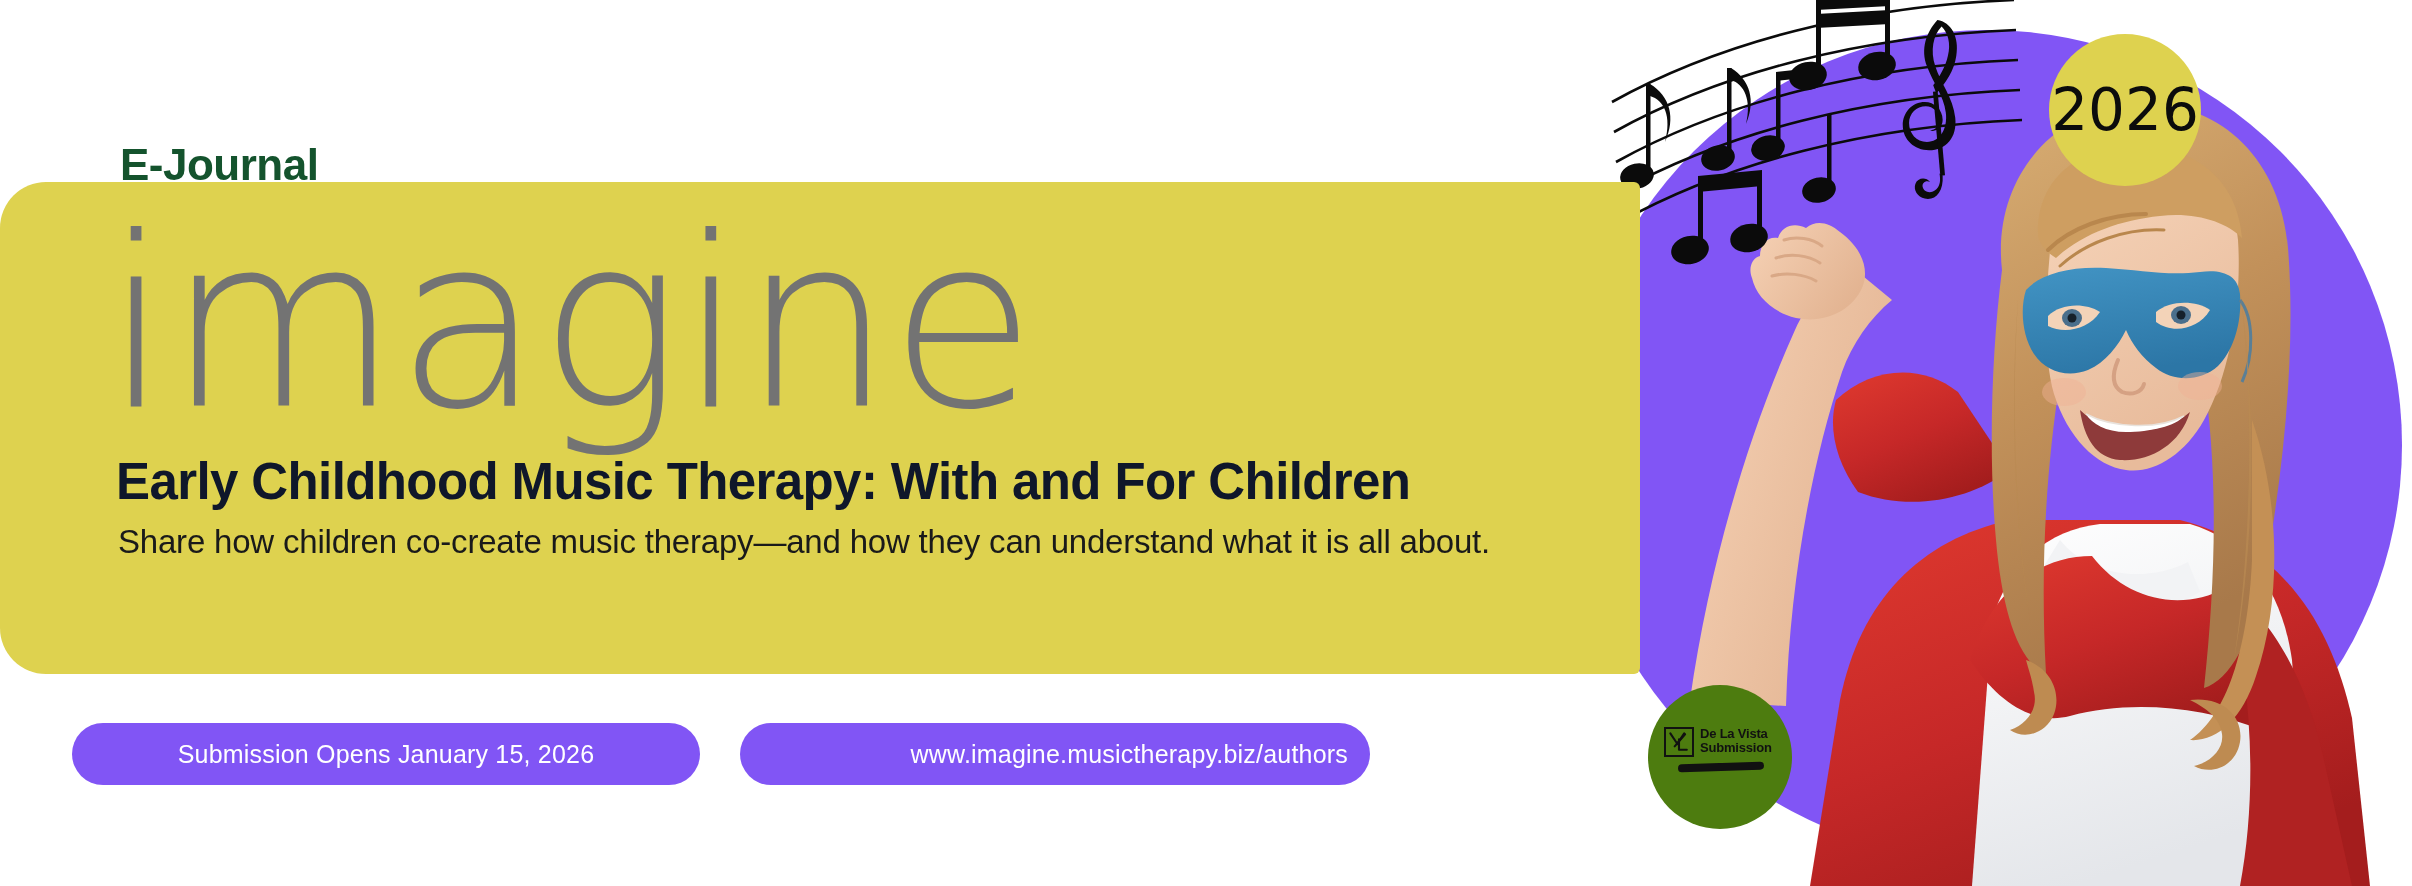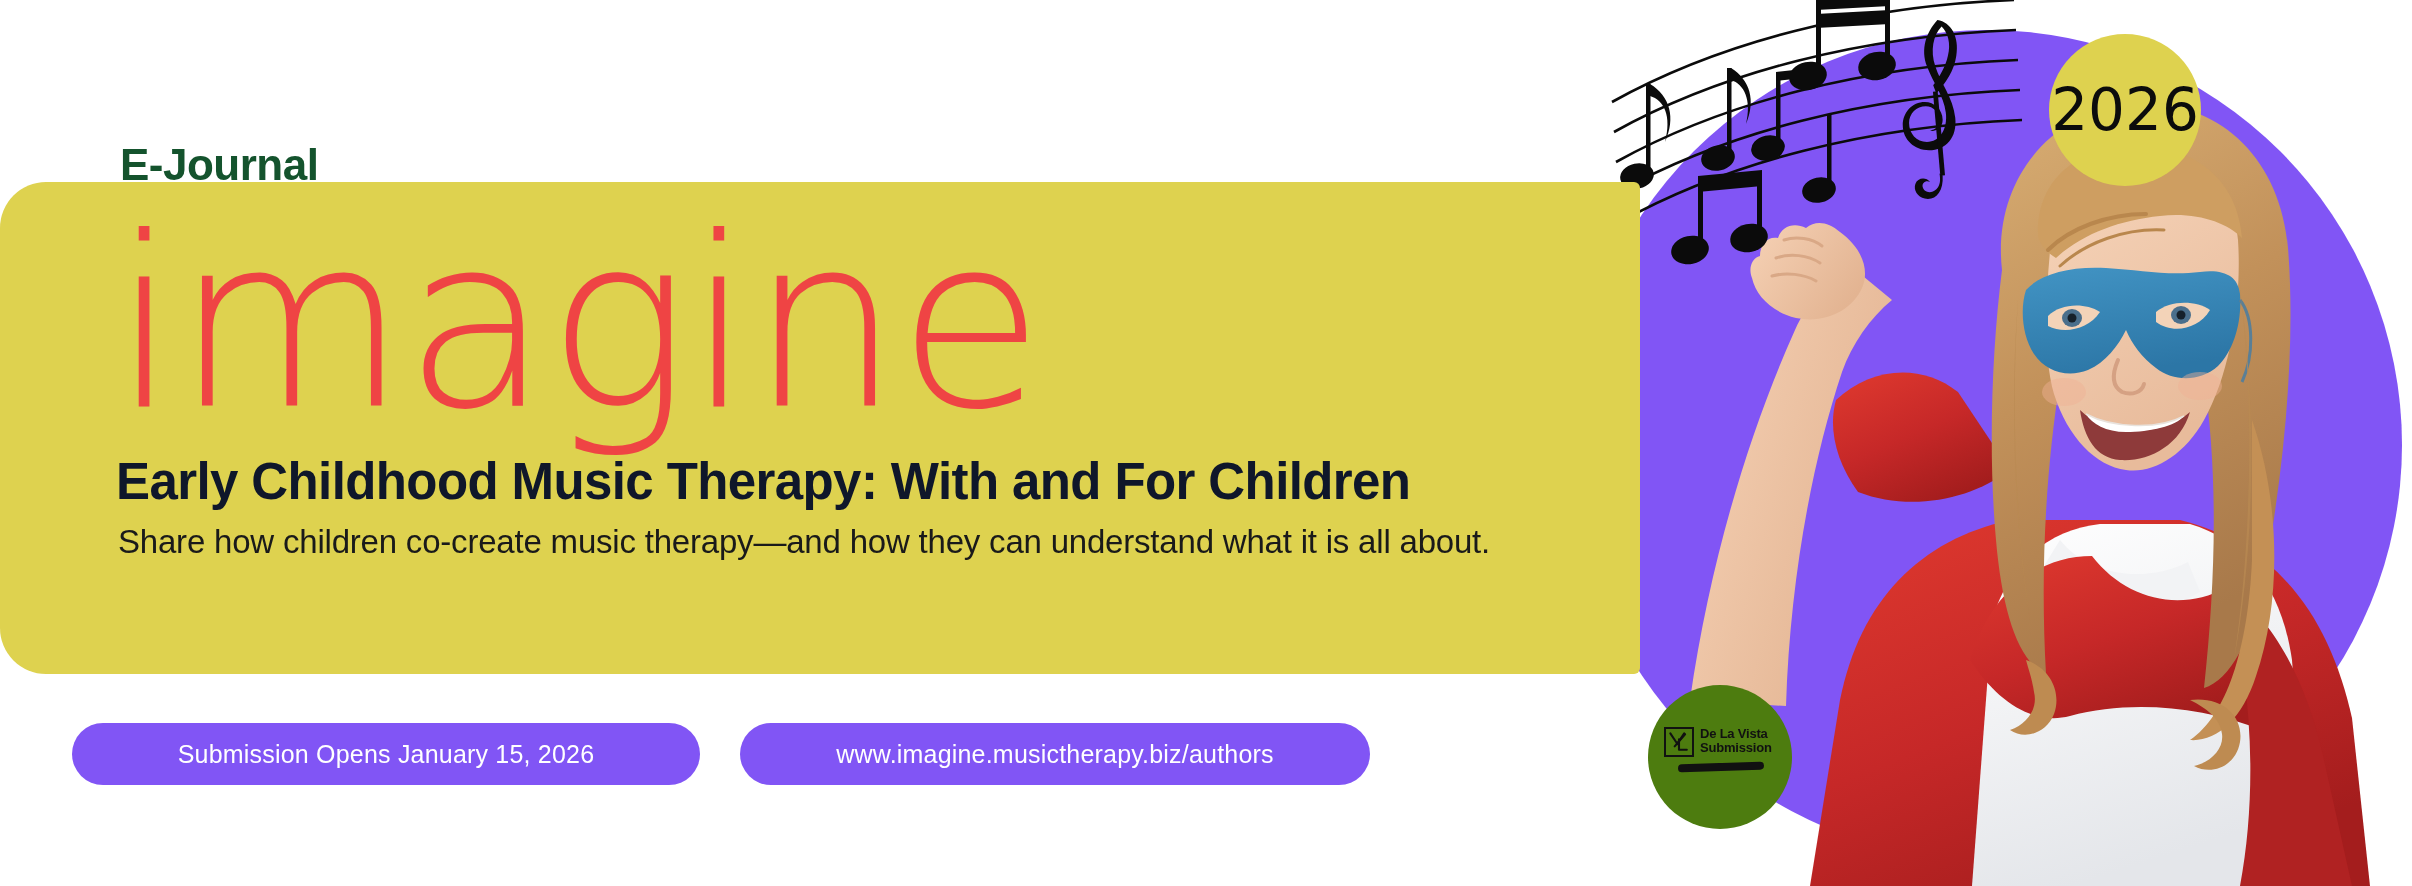--- a/index.html
+++ b/index.html
@@ -65,25 +65,24 @@
     letter-spacing: -0.5px;
     line-height: 1;
   }
 
   .wordmark {
     position: absolute;
     left: 104px;
     top: 205px;
     font-size: 238px;
     font-weight: 300;
-    color: #ef4444;
+    color: #737373;
     letter-spacing: -3px;
     line-height: 1;
     font-family: "DejaVu Sans", sans-serif;
-    margin-left: 8px;
   }
 
   .subtitle {
     position: absolute;
     left: 116px;
     top: 455px;
     font-size: 51px;
     font-weight: 700;
     color: #0f172a;
     letter-spacing: -0.6px;
@@ -114,21 +113,21 @@
     align-items: center;
     justify-content: center;
     font-size: 25px;
     font-weight: 400;
     letter-spacing: 0.2px;
     box-sizing: border-box;
     padding: 0 22px;
     white-space: nowrap;
   }
   .pill-submission { left: 72px;  top: 723px; width: 628px; }
-  .pill-url        { left: 740px; top: 723px; width: 630px; }
+  .pill-url        { left: 740px; top: 723px; width: 630px; justify-content: flex-end; }
   .logo-inner {
     position: absolute;
     left: 16px;
     top: 42px;
     width: 118px;
     display: flex;
     align-items: flex-start;
     gap: 6px;
   }
   .logo-mark {

